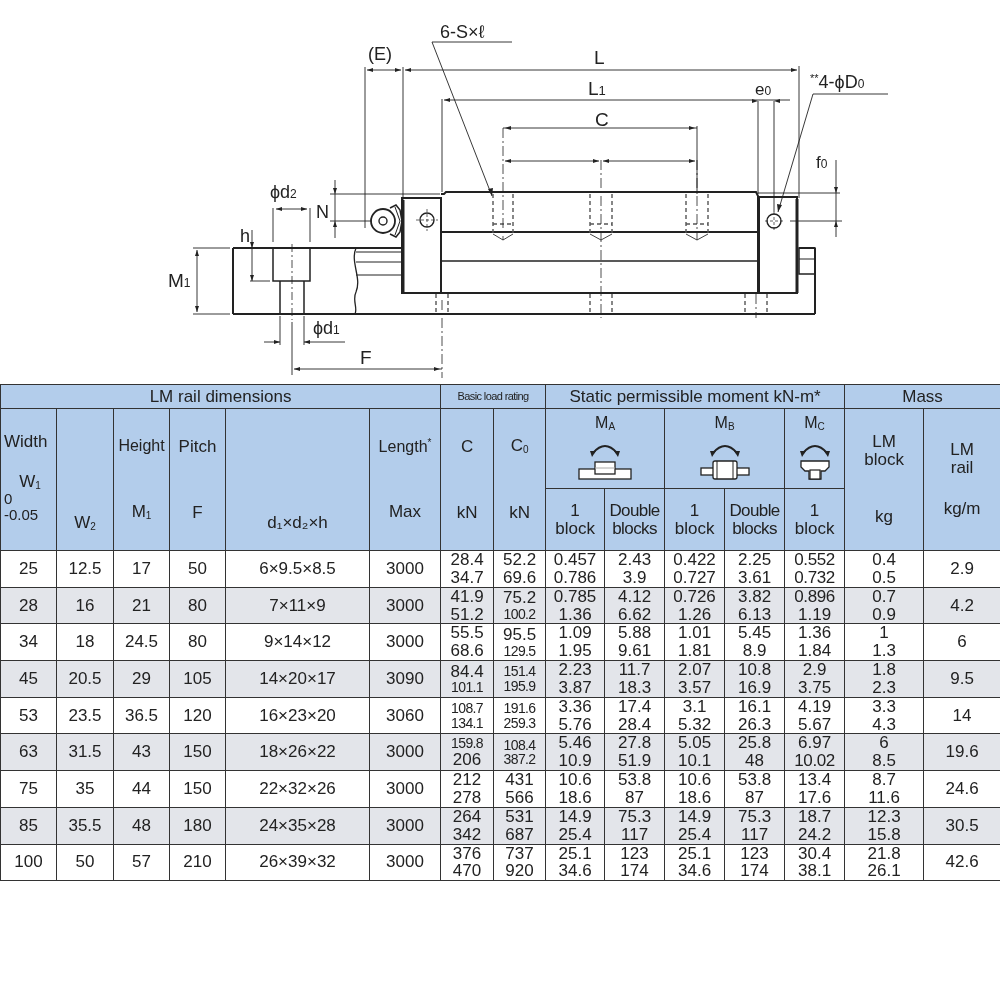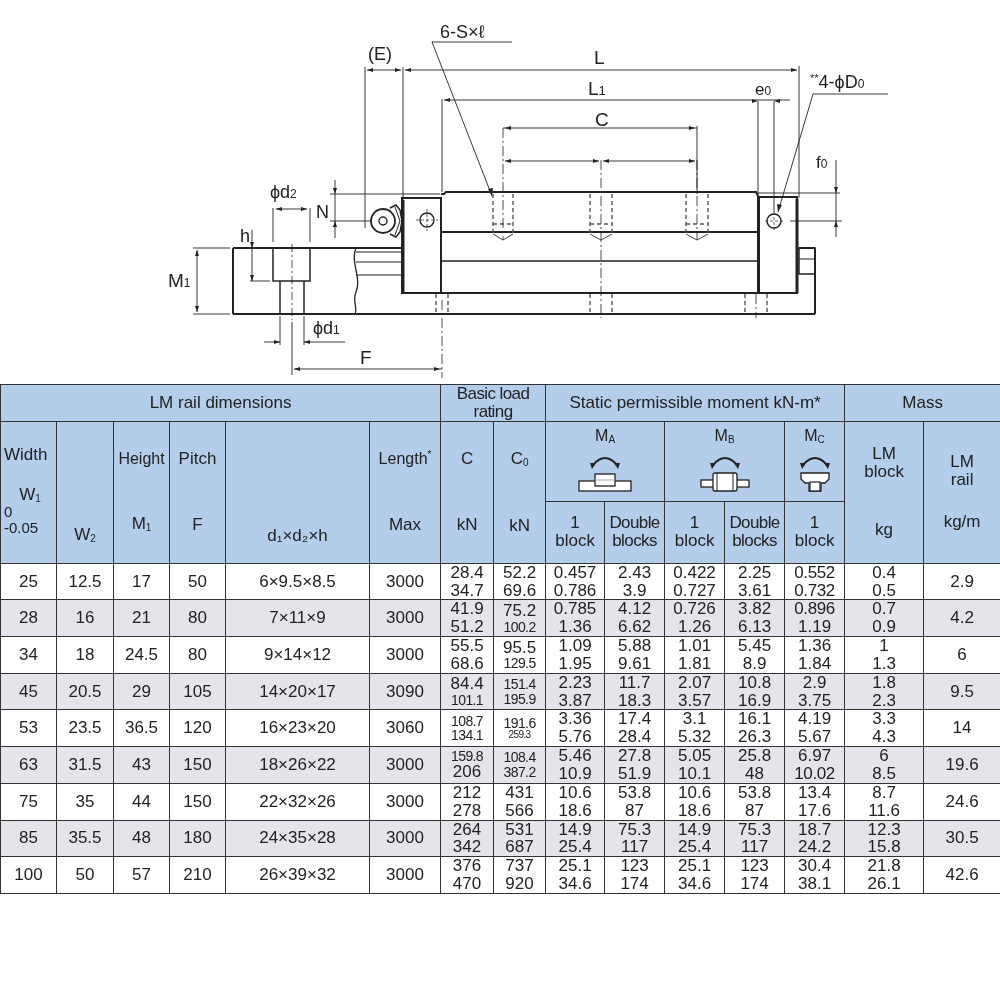--- a/index.html
+++ b/index.html
@@ -11,21 +11,21 @@
                table-layout: fixed; font-size: 17px; }
   #spec td, #spec th { border: 1.5px solid #333; text-align: center; vertical-align: middle;
                        padding: 0; font-weight: normal; line-height: 1.05; overflow: hidden; }
   #spec thead th { background: #b3cdeb; color: #222; }
   #spec tbody tr { height: 32px; }
   #spec tbody tr:nth-child(even) td { background: #e3e5ea; }
   #spec tbody tr:nth-child(odd) td { background: #ffffff; }
   .h1 { height: 24px; font-size: 17px; }
   .h2 { height: 80px; }
   .h3 { height: 62px; }
-  .small { font-size: 17px; letter-spacing: -0.5px; }
+  .small { font-size: 11px; letter-spacing: -0.5px; }
   .stack { display: block; }
   .sub { font-size: 10px; vertical-align: -2px; }
   .sup { font-size: 10px; vertical-align: 6px; }
   .tl { text-align: left !important; padding-left: 3px !important; }
   .dual span { display: block; }
   .cond { letter-spacing: -0.6px; }
   .vtop { vertical-align: top !important; padding-top: 6px !important; }
   .icon-m { display: block; margin: 2px auto 0; }
 </style>
 </head>
@@ -505,21 +505,21 @@
         <td>36.5</td>
         <td>120</td>
         <td>16×23×20</td>
         <td>3060</td>
         <td class="dual">
           <span style="font-size: 14px; letter-spacing: -0.6px;">108.7</span>
           <span style="font-size: 14px; letter-spacing: -0.6px;">134.1</span>
         </td>
         <td class="dual">
           <span style="font-size: 14px; letter-spacing: -0.6px;">191.6</span>
-          <span style="font-size: 10px; letter-spacing: -0.6px;">259.3</span>
+          <span style="font-size: 14px; letter-spacing: -0.6px;">259.3</span>
         </td>
         <td class="dual">
           <span>3.36</span>
           <span>5.76</span>
         </td>
         <td class="dual">
           <span>17.4</span>
           <span>28.4</span>
         </td>
         <td class="dual">

